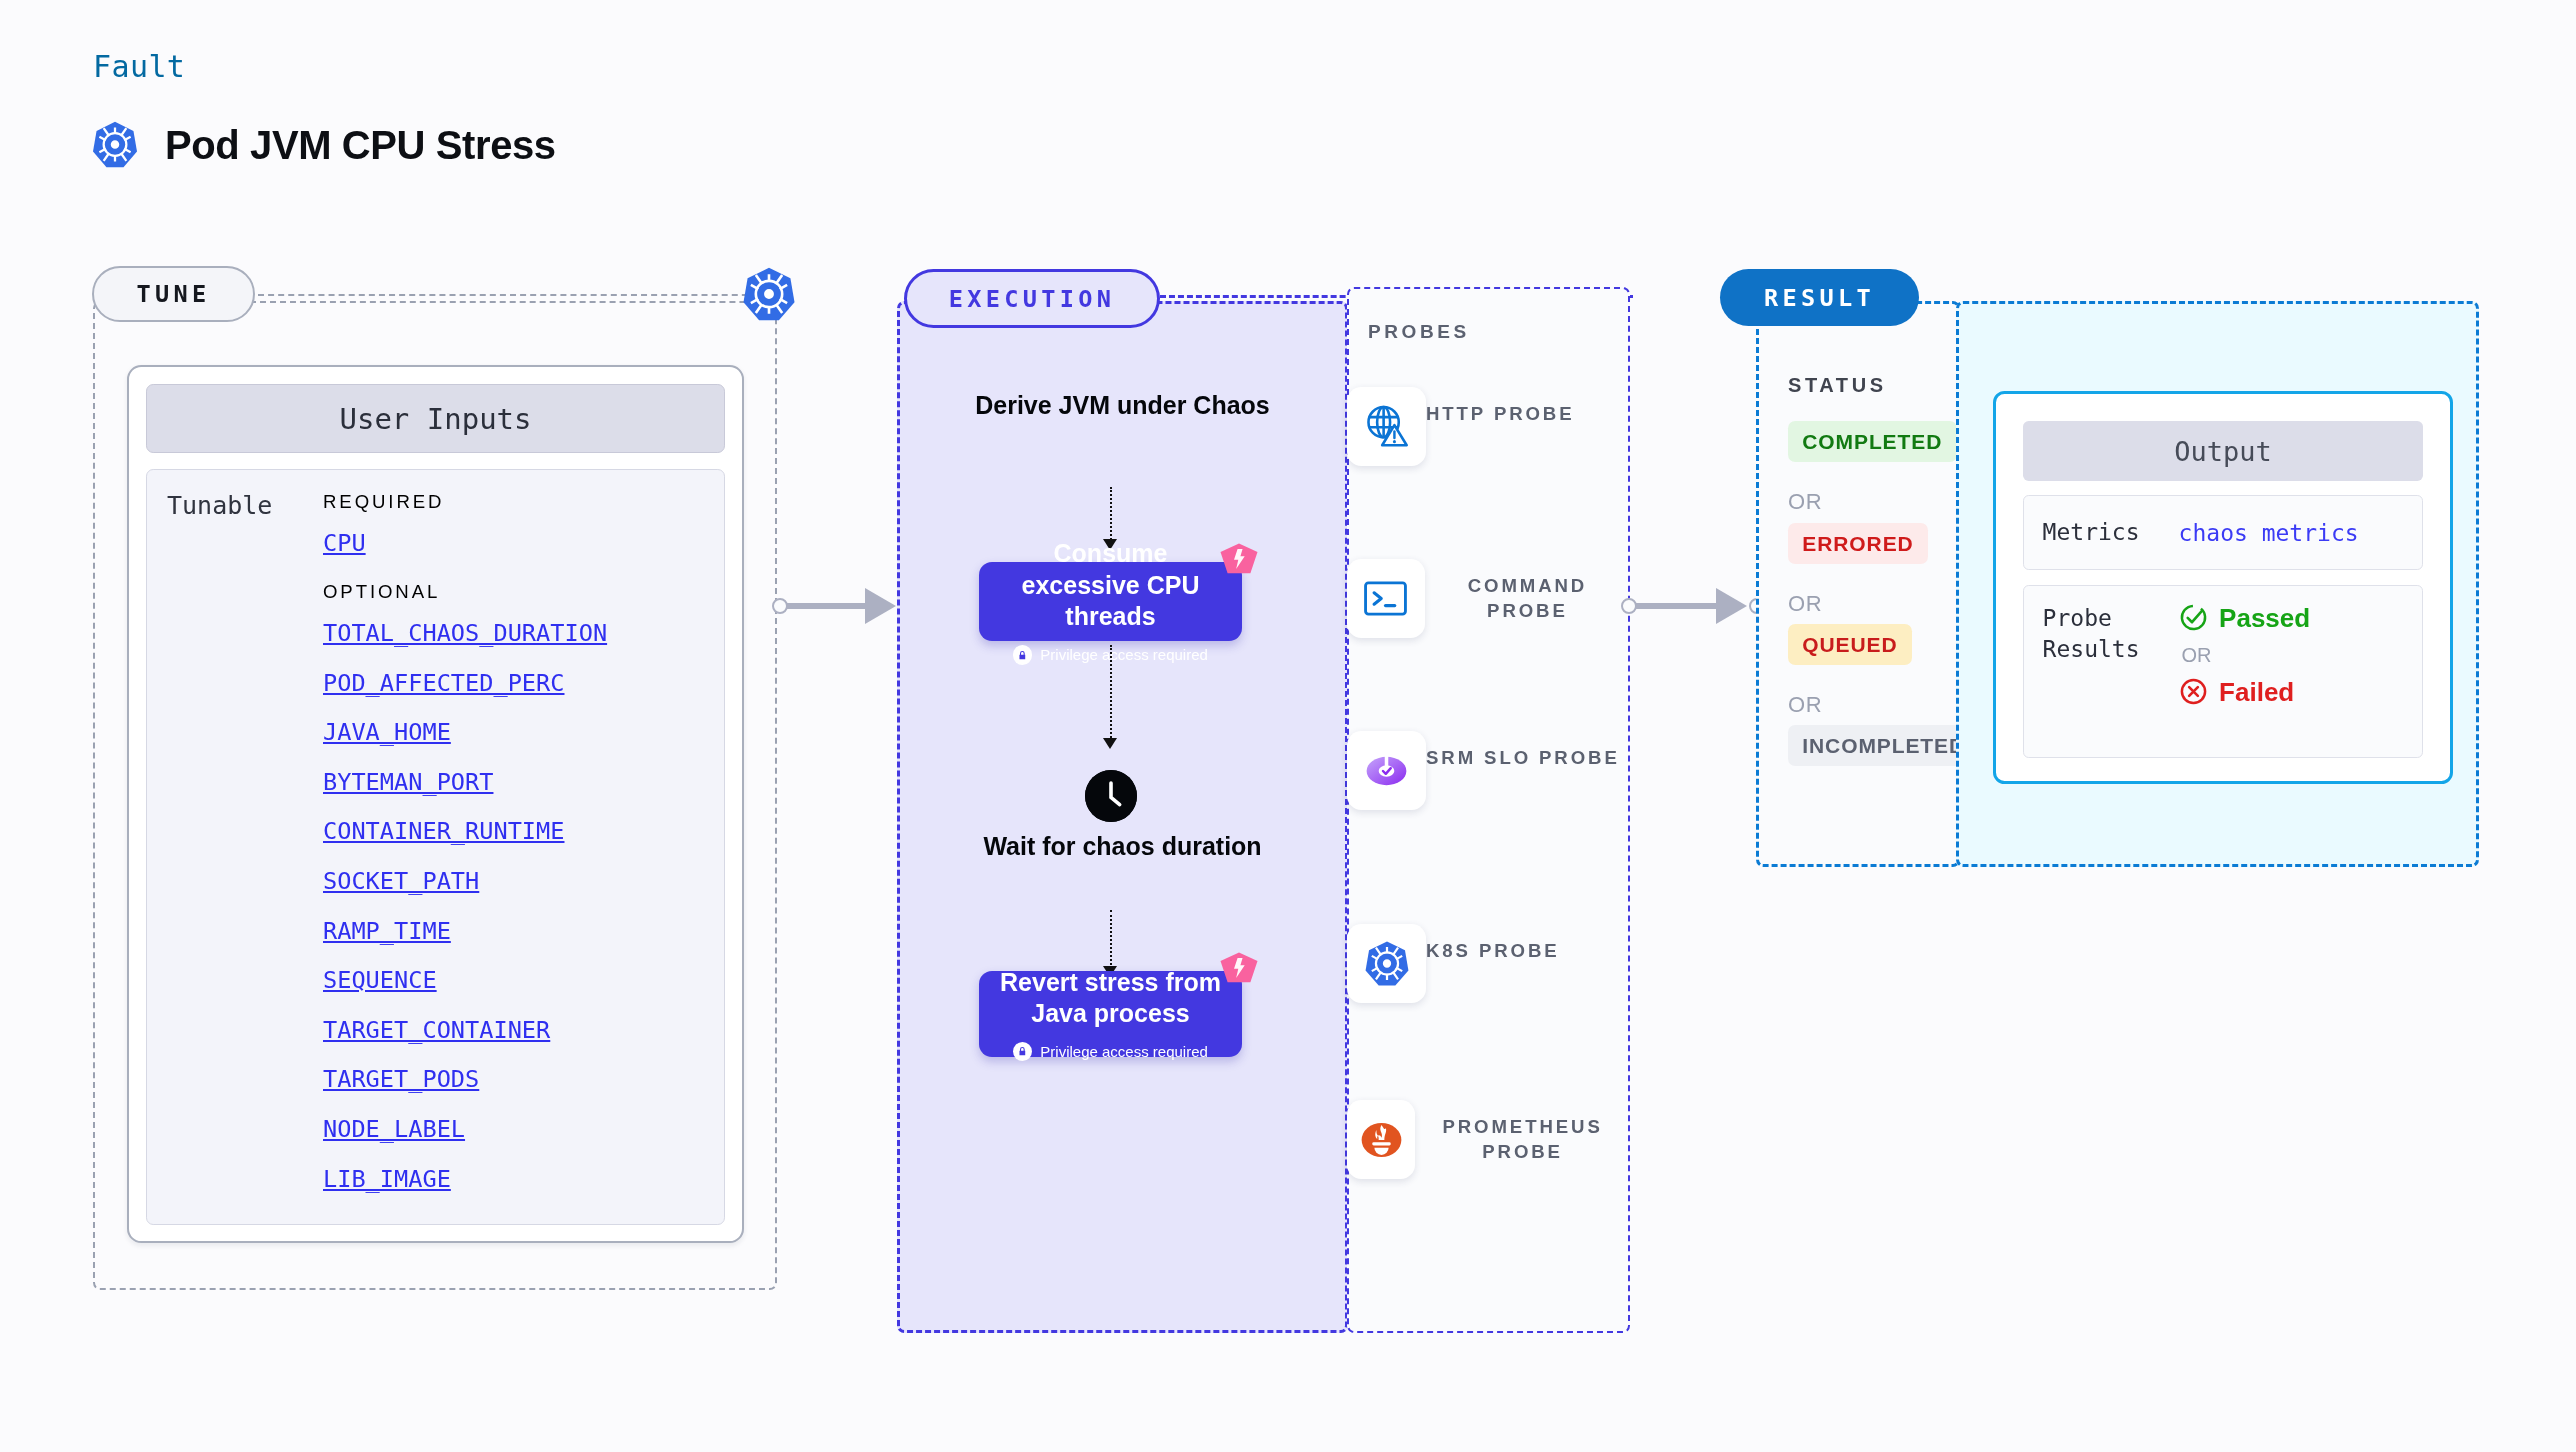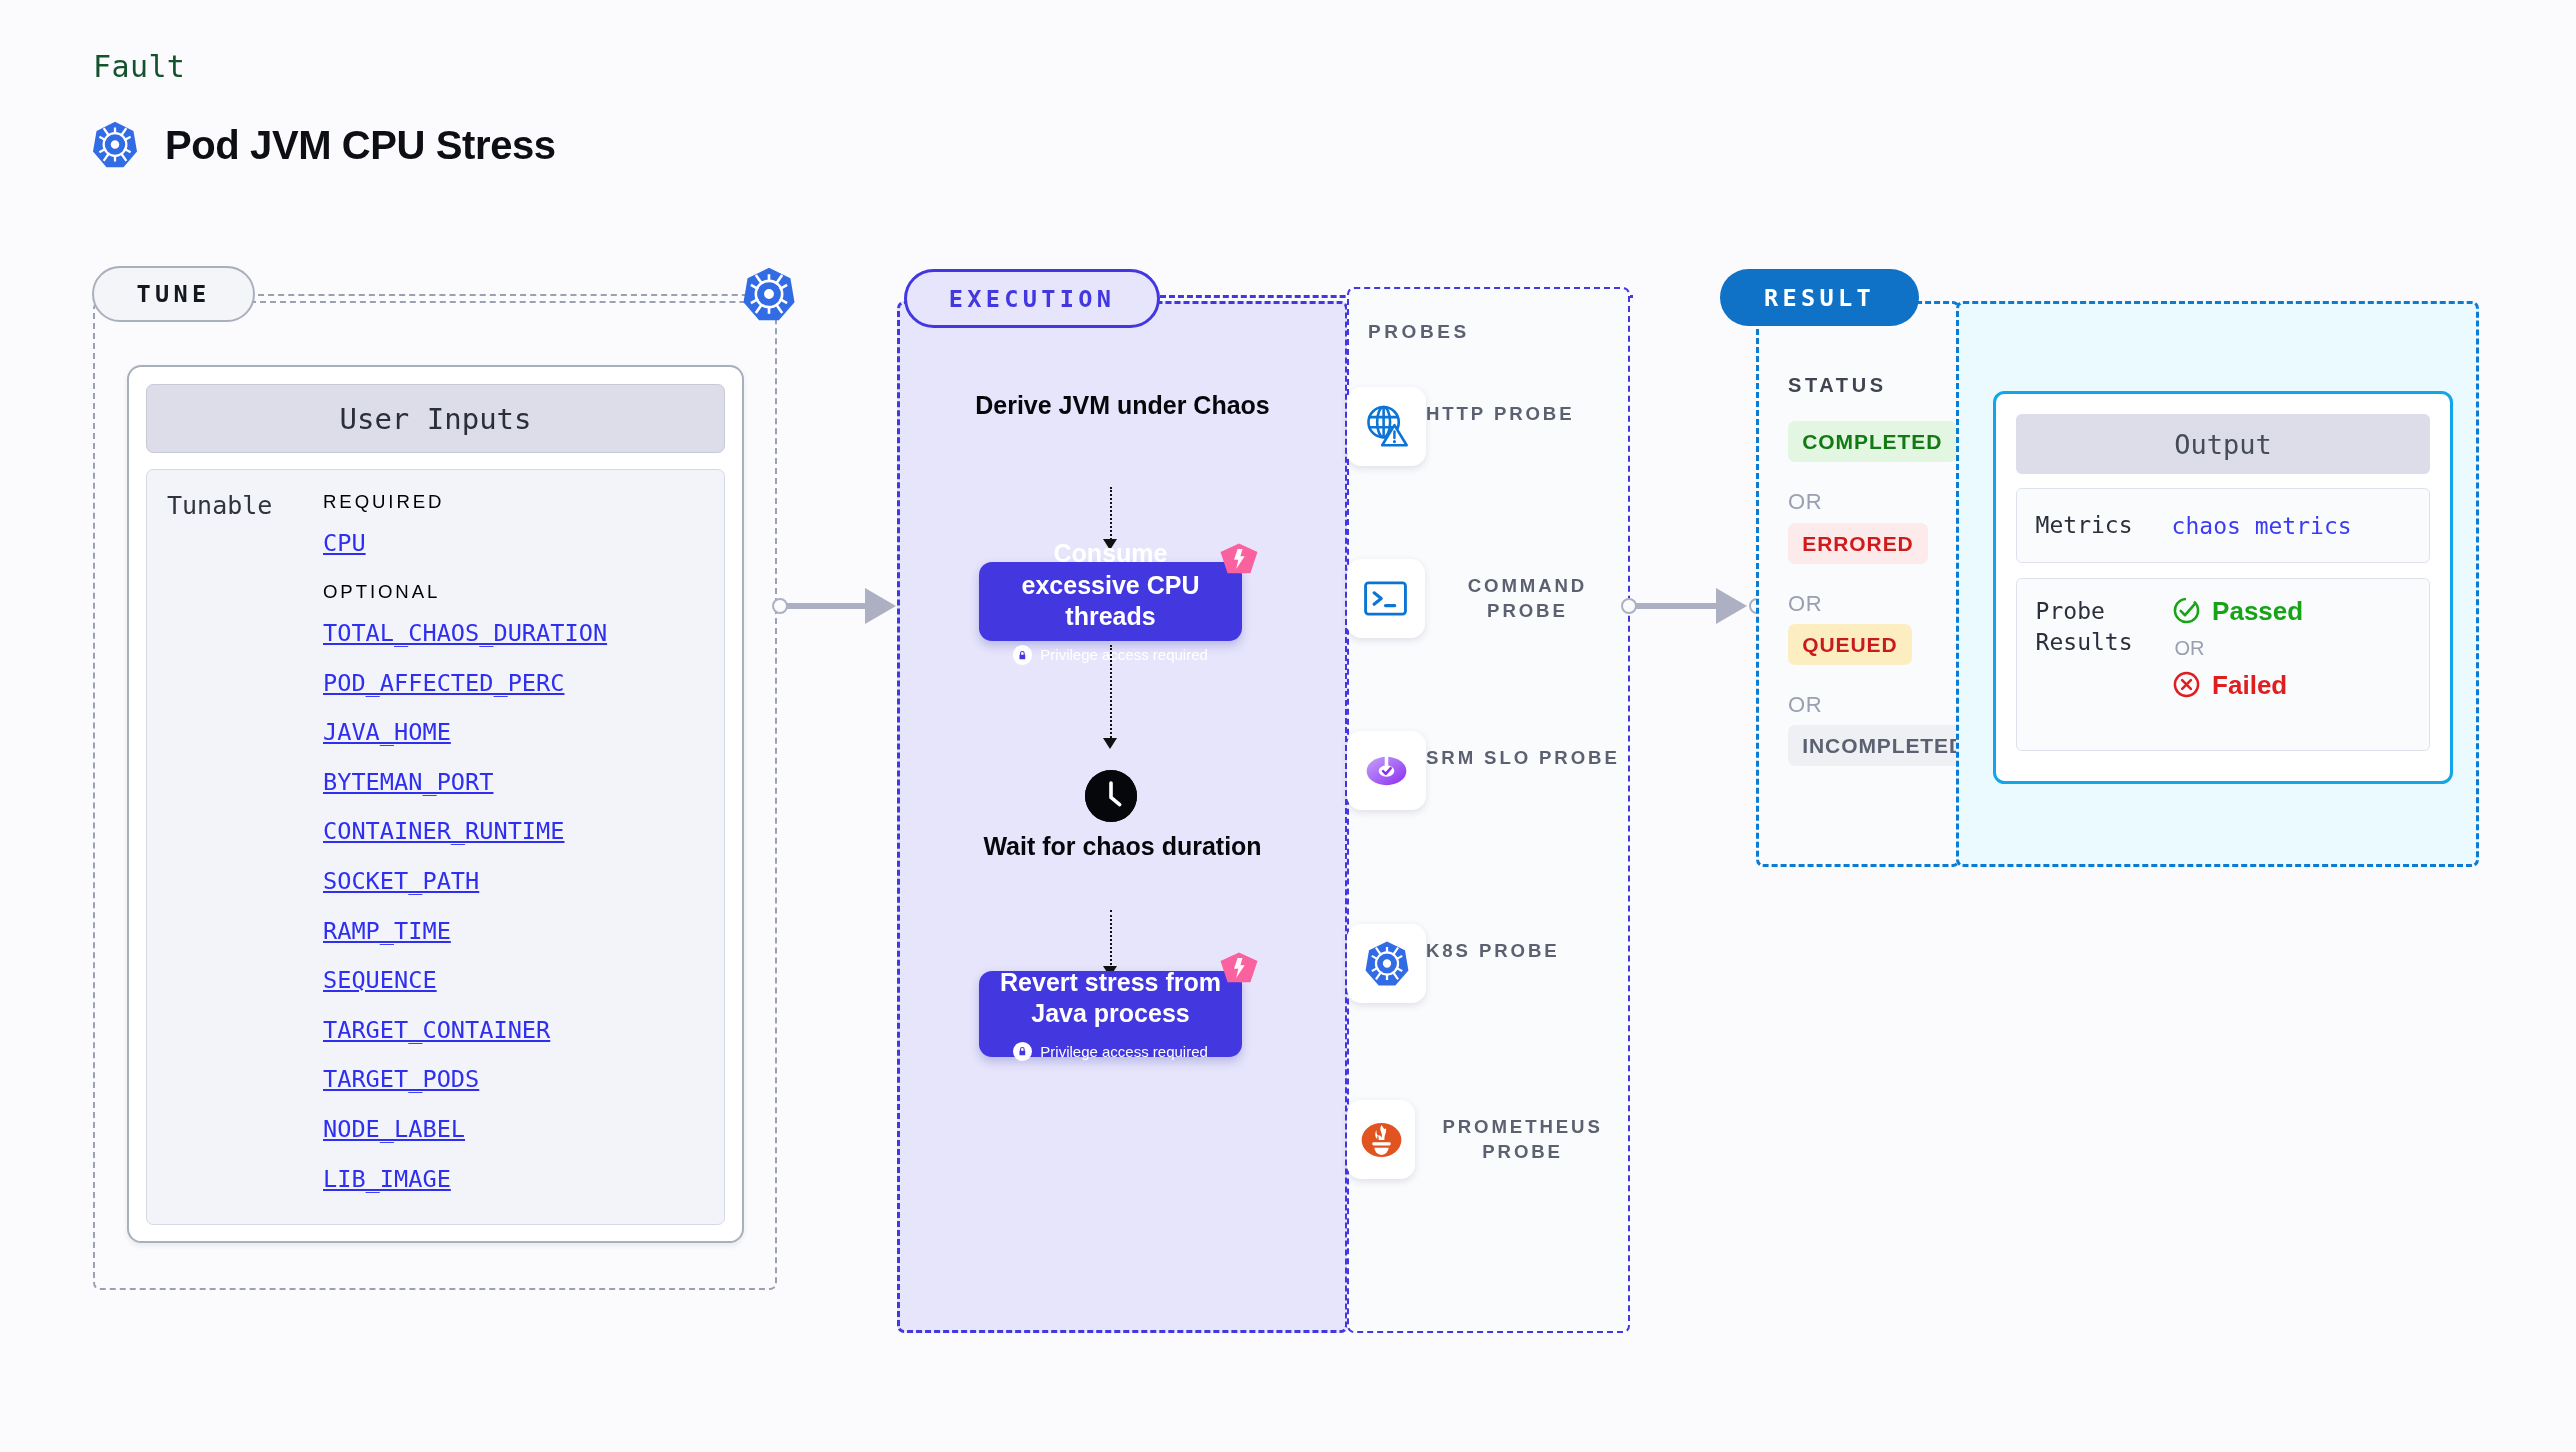--- a/index.html
+++ b/index.html
@@ -8,21 +8,21 @@
     background: #fbfbfd;
     font-family: "Liberation Sans", sans-serif;
     overflow: hidden;
   }
   #root { position: relative; width: 2576px; height: 1452px; }
 
   
   .hdr-kicker {
     position: absolute; left: 93px; top: 49px;
     font-family: "DejaVu Sans Mono", monospace;
-    font-size: 30px; color: #14532d; letter-spacing: 0.4px;
+    font-size: 30px; color: #0369a1; letter-spacing: 0.4px;
   }
   .hdr-row { position: absolute; left: 93px; top: 120px; display: flex; align-items: center; gap: 28px; }
   .hdr-title {
     font-size: 40px; font-weight: bold; color: #0d0f14; letter-spacing: -0.4px;
   }
 
   
   .stage { position: absolute; }
   .stage-body { position: absolute; inset: 0; border-radius: 7.2px; }
 
@@ -178,21 +178,21 @@
   }
   .or-text {
     position: absolute; left: 1788px;
     font-size: 22px; color: #9aa0b0; letter-spacing: 0.7px;
   }
 
   
   .out-card {
     position: absolute; left: 1993px; top: 391px; width: 460px; height: 393px;
     background: #ffffff; border: 3.6px solid #13a5e8; border-radius: 11.5px;
-    padding: 20px;
+    padding: 27px;
   }
   .out-head {
     height: 60px; background: #dcdde9; border-radius: 5.7px;
     display: flex; align-items: center; justify-content: center;
     font-family: "DejaVu Sans Mono", monospace; font-size: 27px; color: #464b58;
   }
   .out-row {
     margin-top: 14.3px; background: #fafbfd; border: 0.7px solid #dfe1ea; border-radius: 5.7px;
     display: flex; padding: 17px 18.6px;
   }

